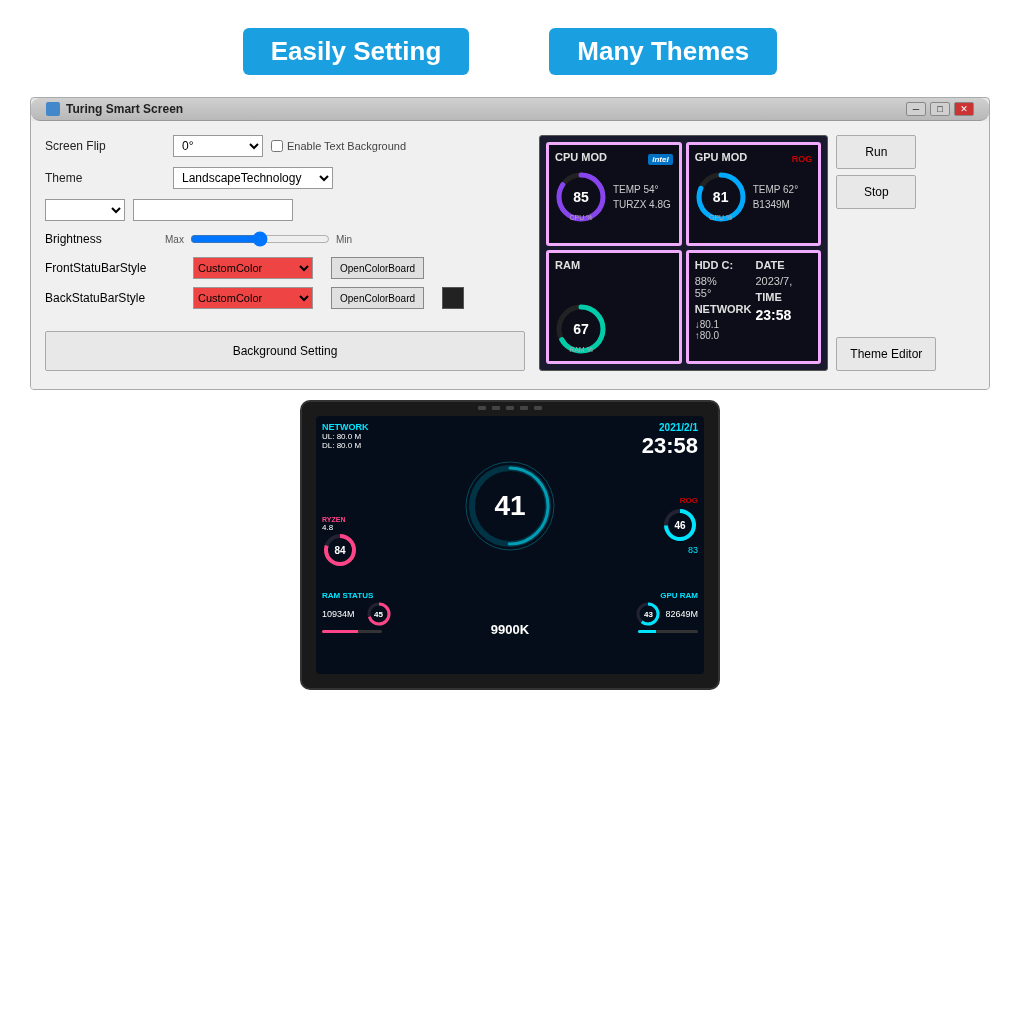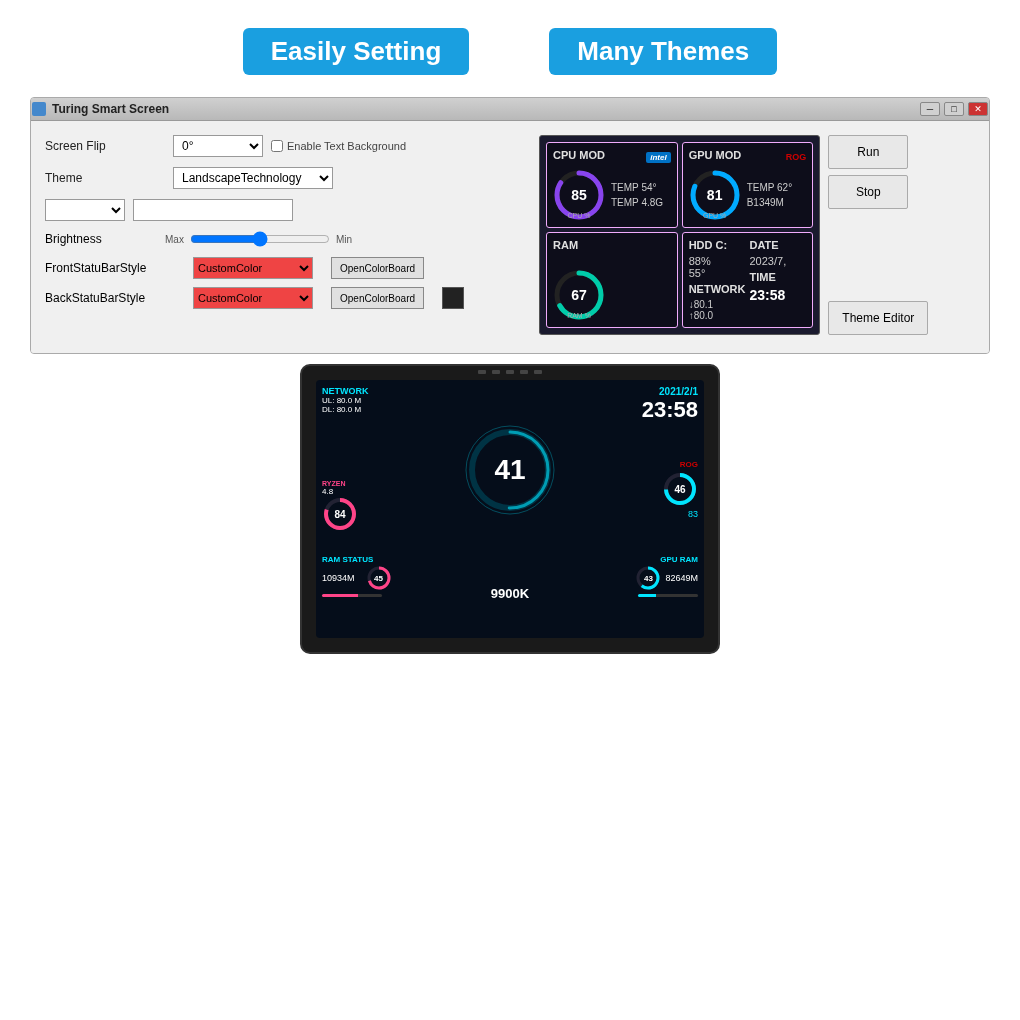--- a/index.html
+++ b/index.html
@@ -47,23 +47,24 @@
       width: 960px;
       background: #e8e8e8;
       border: 1.5px solid #aaa;
       border-radius: 4px;
       overflow: hidden;
     }
     .title-bar {
       background: linear-gradient(to bottom, #d0d0d0, #b8b8b8);
       display: flex;
       align-items: center;
-      padding: 4px 1px;
+      padding: 4px 15px;
       border-bottom: 1px solid #999;
       justify-content: space-between;
+      border-radius: 9px;
     }
     .title-bar-left {
       display: flex;
       align-items: center;
       gap: 6px;
       font-size: 12px;
       font-weight: 600;
       color: #222;
     }
     .title-bar-icon {
@@ -219,21 +220,21 @@
       padding: 6px;
       display: grid;
       grid-template-columns: 1fr 1fr;
       grid-template-rows: auto auto;
       gap: 4px;
       flex: 1;
     }
 
     .monitor-card {
       background: #0d0d1a;
-      border: 1px solid #f0abfc;
+      border: 3px solid #f0abfc;
       border-radius: 3px;
       padding: 6px;
       color: #fff;
       font-size: 10px;
       position: relative;
     }
     .card-title {
       font-size: 11px;
       font-weight: 700;
       color: #e0e0e0;
@@ -423,20 +424,21 @@
         <div class="style-row">
           <span class="style-label">BackStatuBarStyle</span>
           <select class="style-select">
             <option>CustomColor</option>
           </select>
           <button class="color-btn">OpenColorBoard</button>
           <div class="color-swatch"></div>
         </div>
 
         <div class="bottom-buttons">
+          <button class="big-btn">Background Setting</button>
         </div>
       </div>
 
       <div class="right-panel-outer">
         <div style="display:flex; flex-direction:column; flex:1; gap:8px;">
 
           <div class="monitor-preview">
 
             <div class="monitor-card">
               <div class="card-header">
@@ -449,21 +451,21 @@
                     <circle cx="26" cy="26" r="22" fill="none" stroke="#222" stroke-width="5"></circle>
                     <circle cx="26" cy="26" r="22" fill="none" stroke="#8844ee" stroke-width="5" stroke-dasharray="116 22" stroke-dashoffset="0" stroke-linecap="round" transform="rotate(-90 26 26)"></circle>
                   </svg>
                   <div class="gauge-value">
                     <span>85</span>
                   </div>
                   <div style="position:absolute;bottom:2px;left:50%;transform:translateX(-50%);font-size:7px;color:#aaa;">CPU %</div>
                 </div>
                 <div class="gauge-info">
                   <div>TEMP  54°</div>
-                  <div>TEMP 4.8G</div>
+                  <div>TURZX 4.8G</div>
                 </div>
               </div>
             </div>
 
             <div class="monitor-card">
               <div class="card-header">
                 <span class="card-title">GPU MOD</span>
                 <span class="rog-logo">ROG</span>
               </div>
               <div class="gauge-area">

